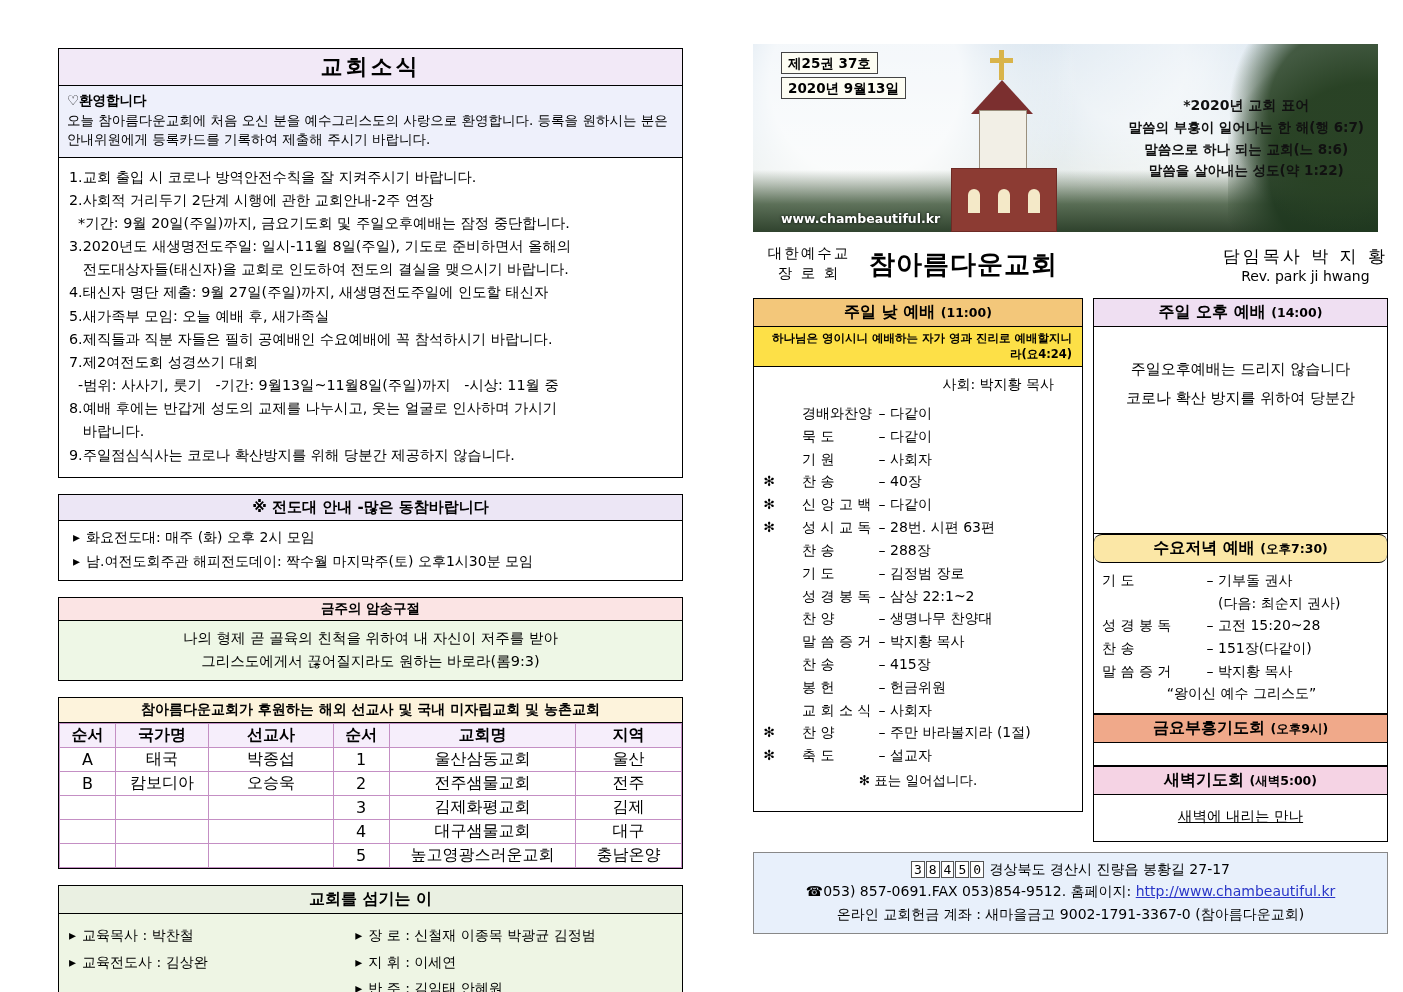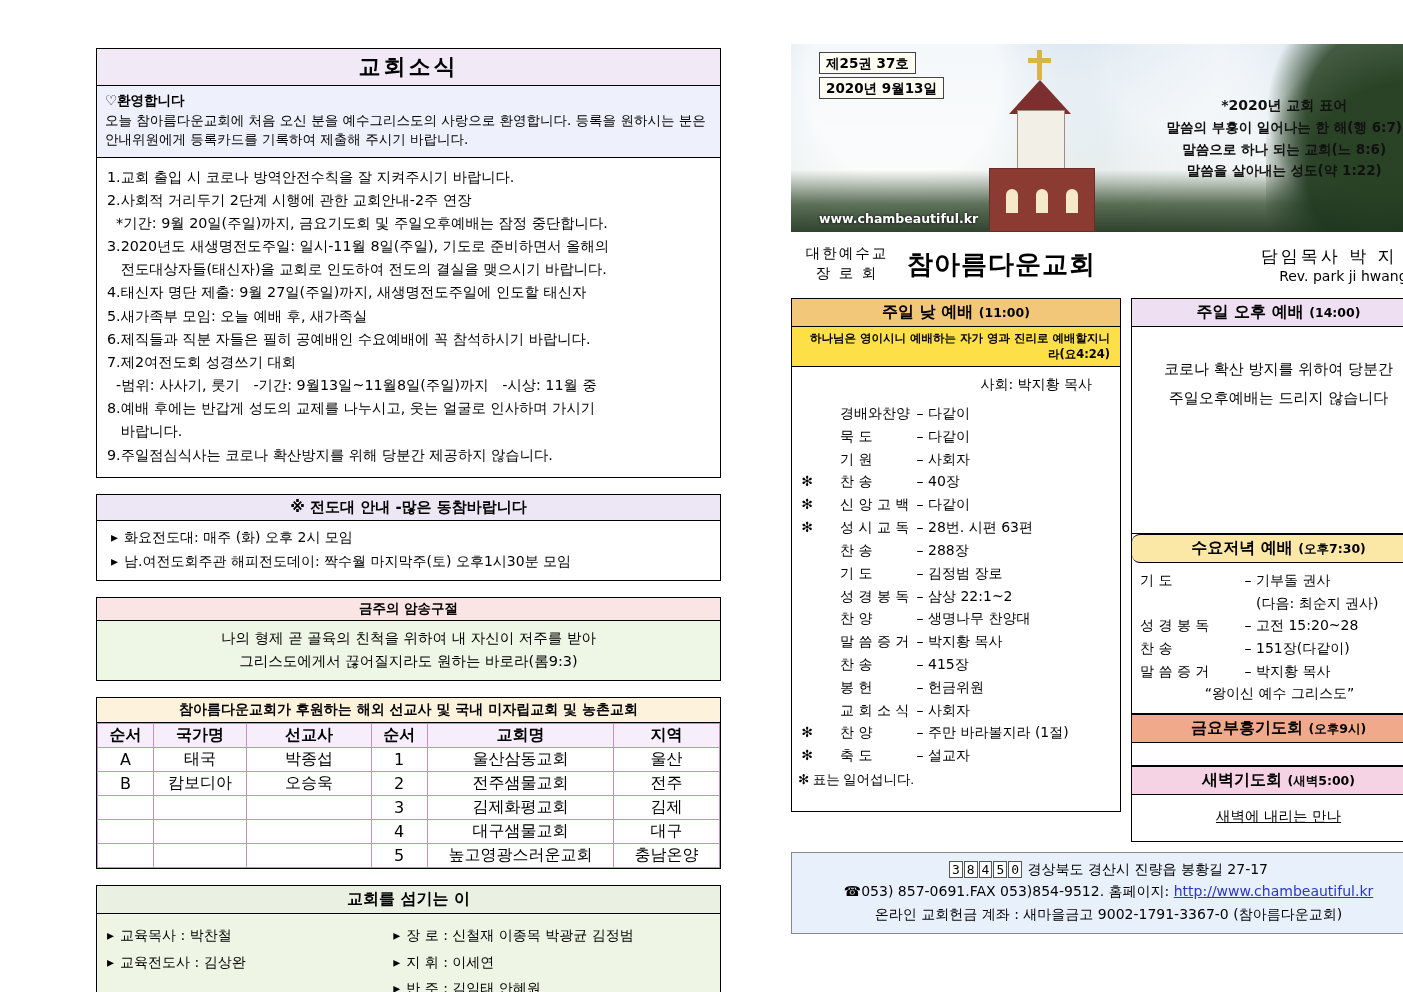--- a/index.html
+++ b/index.html
@@ -1,17 +1,17 @@
 <!DOCTYPE html>
 <html lang="ko"><head>
 <meta charset="utf-8">
 <style>
   html,body{margin:0;padding:0;background:#ffffff;}
   body{width:1403px;height:992px;font-family:"DejaVu Sans","Liberation Sans",sans-serif;color:#000;position:relative;overflow:hidden;}
-  .page{position:relative;width:1260px;height:992px;margin-left:38px;}
+  .page{position:relative;width:1260px;height:992px;}
 
   
   .left{position:absolute;left:58px;top:48px;width:625px;}
   .box{border:1px solid #000;box-sizing:border-box;}
   .hdr{text-align:center;font-weight:bold;padding:3px 0;}
 
   #news-title{font-size:22px;background:#f2e9f7;border-bottom:1px solid #000;letter-spacing:3px;}
   #welcome{background:#eef0fb;border-bottom:1px solid #000;padding:5px 8px 7px 8px;font-size:13.5px;line-height:1.45;}
   #welcome .wtitle{font-weight:bold;}
   #news-body{padding:8px 8px 10px 10px;font-size:14.3px;line-height:1.62;background:#fff;}
@@ -88,21 +88,21 @@
 
   #day-verse{font-size:11.5px;text-align:right;line-height:1.4;padding:3px 10px 4px;border-bottom:1px solid #000;background:#fde047;font-weight:bold;}
   #day-list{font-size:14px;line-height:1.63;padding:6px 6px 8px 6px;background:#fff;min-height:430px;}
   .moderator{text-align:right;padding-right:22px;margin-bottom:6px;}
   .ord{display:flex;}
   .ord .st{width:18px;text-align:center;}
   .ord .lbl{width:96px;display:flex;justify-content:space-between;padding-left:24px;box-sizing:border-box;}
   .ord .dash{width:16px;text-align:center;}
   .ord .val{flex:1;}
   .quote{text-align:center;}
-  .footnote{font-size:13.5px;margin-top:2px;font-family:Liberation Serif, serif;}
+  .footnote{text-align:center;font-size:13.5px;margin-top:2px;}
 
   #pm-body{font-size:15px;line-height:1.9;text-align:center;padding:28px 10px;background:#fff;min-height:150px;}
   #wed-body,#dawn-body{font-size:14px;line-height:1.62;padding:6px 6px 8px 8px;background:#fff;}
   #dawn-body{text-align:center;font-size:14.5px;padding:10px 6px 12px;text-decoration:underline;}
   #fri-body{height:22px;background:#fff;}
 
   .addr{margin-top:10px;border:1px solid #888;background:#e8f0fb;text-align:center;font-size:14px;line-height:1.62;padding:5px 4px 7px;}
   .zip span{border:1px solid #555;padding:0 2px;margin-right:1px;font-family:"DejaVu Sans Mono","Liberation Mono",monospace;font-size:13px;background:#fff;}
   .addr a{color:#2a36c8;}
 </style>
@@ -382,22 +382,22 @@
       </div>
 
       <div class="colR">
 
         <div class="svc">
           <div class="svc-h h-purple">
             <span>주일 오후 예배</span>
             <small>(14:00)</small>
           </div>
           <div id="pm-body">
+            <div>주일오후예배는 드리지 않습니다</div>
             <div>코로나 확산 방지를 위하여 당분간</div>
-            <div>주일오후예배는 드리지 않습니다</div>
           </div>
         </div>
 
         <div class="svc" style="border-top:0">
           <div class="svc-h h-yellow" style="border-top:1px solid #000">
             <span>수요저녁 예배</span>
             <small>(오후7:30)</small>
           </div>
           <div id="wed-body">
             <div class="ord">

